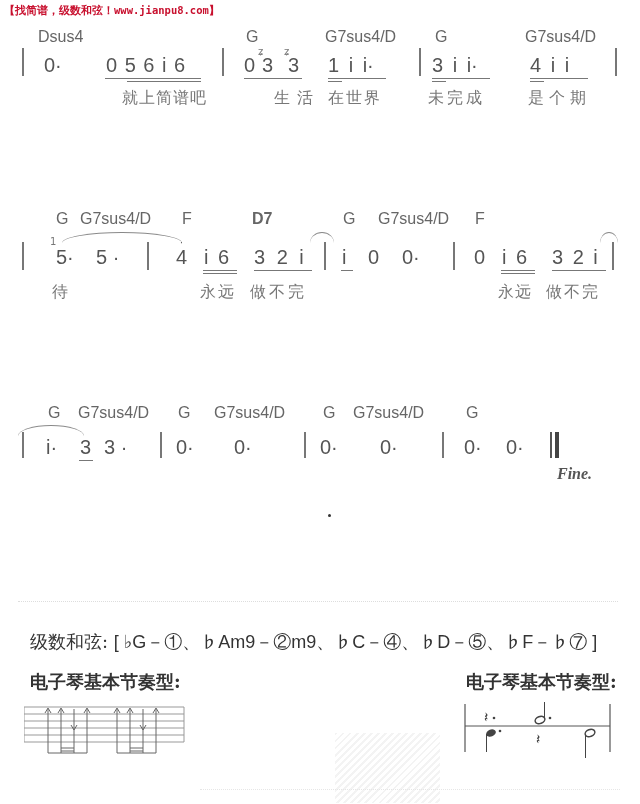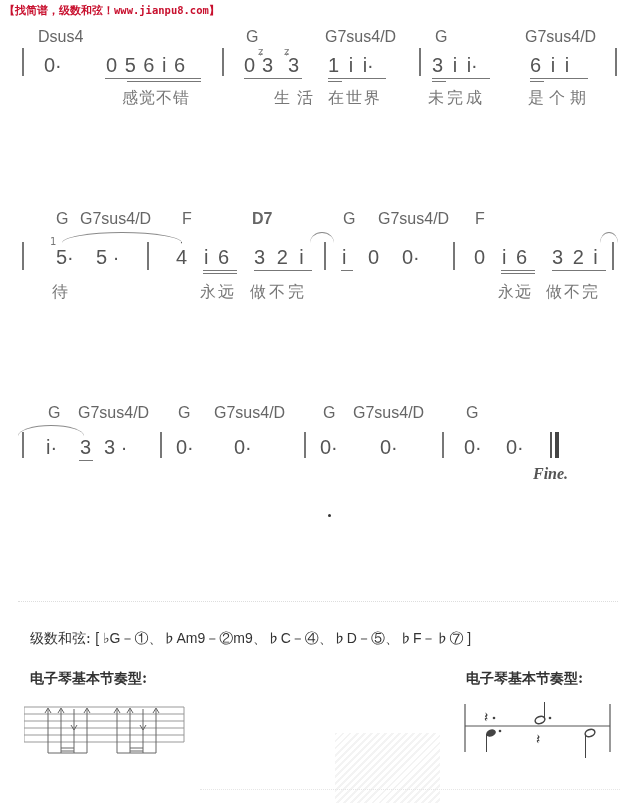--- a/index.html
+++ b/index.html
@@ -7,23 +7,23 @@
   .abs{position:absolute;}
   .banner{left:4px;top:3px;font-size:11px;color:#c8102e;font-weight:bold;white-space:nowrap;}
   .banner .url{font-family:"DejaVu Sans Mono",monospace;font-weight:bold;font-size:10.5px;}
   .chord{font-family:"Liberation Sans",sans-serif;font-size:16px;color:#666;white-space:nowrap;}
   .note{font-family:"Liberation Sans",sans-serif;font-size:20px;color:#555;white-space:nowrap;letter-spacing:0;}
   .lyric{font-family:"DejaVu Sans",sans-serif;font-size:16px;color:#777;white-space:nowrap;}
   .bar{width:1.5px;background:#777;}
   .ul{height:1.2px;background:#777;}
   .dotabove{font-size:9px;color:#555;}
   .slur2{border-top:1.2px solid #888;border-radius:50%/100% 100% 0 0;height:10px;}
-  .fine{font-family:"Liberation Serif",serif;font-style:italic;font-weight:bold;font-size:16px;color:#555;}
+  .fine{font-family:"Liberation Serif",serif;font-style:italic;font-weight:bold;font-size:16px;color:#555;margin-left:24px;}
   .dotline{border-top:1.5px dotted #ddd;height:0;}
-  .info{font-family:"DejaVu Serif",serif;font-size:14px;color:#333;white-space:nowrap;}
+  .info{font-family:"DejaVu Serif",serif;font-size:18px;color:#333;white-space:nowrap;}
   .info .mono{font-family:"Liberation Sans",sans-serif;}
   .dbl1{width:1.5px;background:#555;}
   .dbl2{width:3.5px;background:#444;}
 </style>
 </head>
 <body>
 
 <div class="abs banner">
   <span>【找简谱，级数和弦！</span><span class="url">www.jianpu8.com</span><span>】</span>
 </div>
@@ -50,26 +50,26 @@
   <div class="abs ul" style="left:244px;top:78px;width:58px;"></div>
 
   <div class="abs note" style="left:328px;top:54px;word-spacing:4px;">1 i i·</div>
   <div class="abs ul" style="left:328px;top:78px;width:58px;"></div>
   <div class="abs ul" style="left:328px;top:81px;width:14px;"></div>
   <div class="abs bar" style="left:419px;top:48px;height:28px;"></div>
 
   <div class="abs note" style="left:432px;top:54px;word-spacing:4px;">3 i i·</div>
   <div class="abs ul" style="left:432px;top:78px;width:58px;"></div>
   <div class="abs ul" style="left:432px;top:81px;width:14px;"></div>
-  <div class="abs note" style="left:530px;top:54px;word-spacing:4px;">6 i i</div>
+  <div class="abs note" style="left:530px;top:54px;word-spacing:4px;">4 i i</div>
   <div class="abs ul" style="left:530px;top:78px;width:58px;"></div>
   <div class="abs ul" style="left:530px;top:81px;width:14px;"></div>
   <div class="abs bar" style="left:615px;top:48px;height:28px;"></div>
 
-  <div class="abs lyric" style="left:122px;top:88px;letter-spacing:1px;">感觉不错</div>
+  <div class="abs lyric" style="left:122px;top:88px;letter-spacing:1px;">就上简谱吧</div>
   <div class="abs lyric" style="left:274px;top:88px;letter-spacing:7px;">生活</div>
   <div class="abs lyric" style="left:328px;top:88px;letter-spacing:2px;">在世界</div>
   <div class="abs lyric" style="left:428px;top:88px;letter-spacing:3px;">未完成</div>
   <div class="abs lyric" style="left:528px;top:88px;letter-spacing:5px;">是个期</div>
 </div>
 
 <div>
   <div class="abs chord" style="left:56px;top:210px;">G</div>
   <div class="abs chord" style="left:80px;top:210px;">G7sus4/D</div>
   <div class="abs chord" style="left:182px;top:210px;">F</div>

